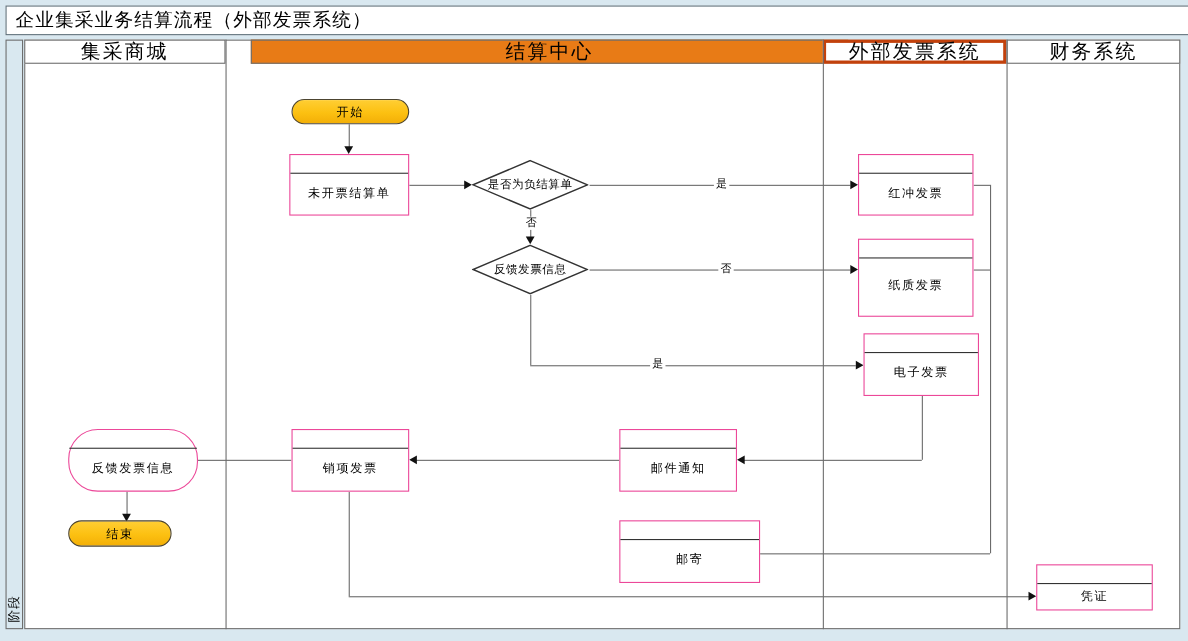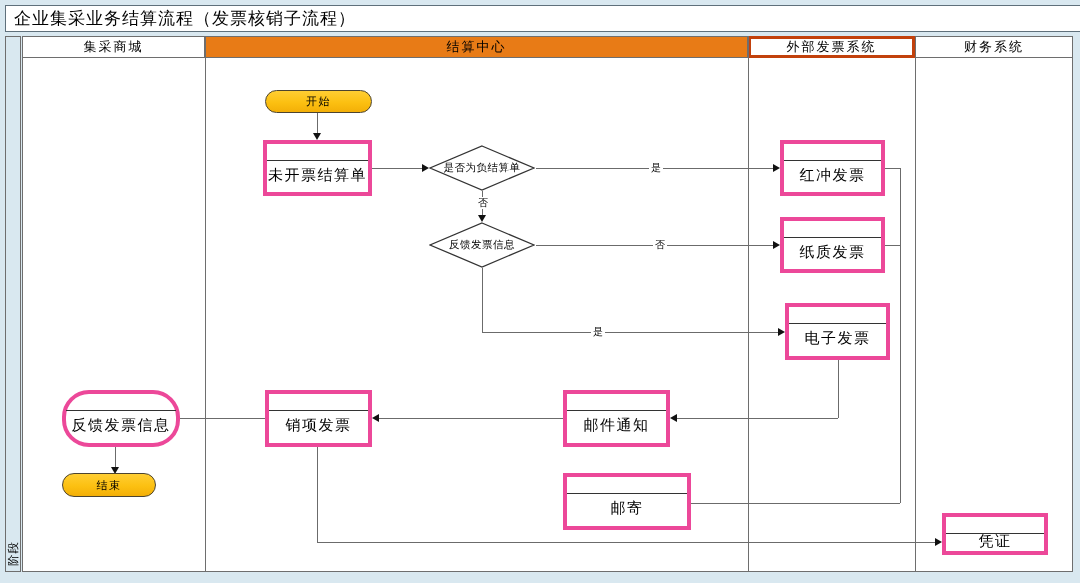--- a/index.html
+++ b/index.html
@@ -25,28 +25,28 @@
     left:5px;top:36px;width:16px;height:536px;
     background:#d9e8f0;border:1px solid #6e6e6e;box-sizing:border-box;
   }
   .phase-text{
     left:-7px;top:546px;width:40px;text-align:center;
     font-size:11.5px;transform:rotate(-90deg);letter-spacing:1px;
   }
   .lane-border{background:#6e6e6e;width:1px;top:36px;height:536px;}
   .lane-header{
     top:36px;height:22px;display:flex;align-items:center;justify-content:center;
-    font-size:13px;letter-spacing:2px;box-sizing:border-box;
-  }
-  .lane-header.hl{background:#e87b16;}
+    font-size:18px;letter-spacing:2px;box-sizing:border-box;
+  }
+  .lane-header.hl{background:#e87b16;margin-left:23px;}
   
   .node{
-    background:#fff;border:4px solid #ec4899;box-sizing:border-box;
+    background:#fff;border:1px solid #ec4899;box-sizing:border-box;
     display:flex;align-items:center;justify-content:center;
-    font-size:15px;letter-spacing:1.5px;text-align:center;font-family:Liberation Mono, monospace;
+    font-size:11px;letter-spacing:1.5px;text-align:center;font-family:Liberation Mono, monospace;
   }
   .node .hdr{position:absolute;left:0;top:0;width:100%;height:17px;border-bottom:1px solid #333;box-sizing:border-box;}
   .node .lbl{position:relative;padding-top:14px;}
   .pill{
     border:1.5px solid #4c4430;border-radius:12px;box-sizing:border-box;
     background:linear-gradient(180deg,#ffce33 0%,#fcc011 55%,#f3af07 100%);
     display:flex;align-items:center;justify-content:center;
     font-size:11px;letter-spacing:1.5px;
   }
   .diamond-wrap{display:block;}
@@ -63,21 +63,21 @@
   .ah-d{width:0;height:0;border-left:4px solid transparent;border-right:4px solid transparent;border-top:7px solid #111;}
   .edge-label{
     background:#fff;font-size:10px;line-height:12px;padding:0 2px;
     transform:translate(-50%,-50%);
   }
 </style>
 </head>
 <body>
 
 <div class="abs title-bar">
-  <span>企业集采业务结算流程（发票核销子流程）</span>
+  <span>企业集采业务结算流程（外部发票系统）</span>
 </div>
 
 <div class="abs body-cell"></div>
 <div class="abs phase-strip"></div>
 <div class="abs phase-text">阶段</div>
 
 <div class="abs lane-header" style="left:22px;width:183px;background:#fff;border:1px solid #6e6e6e;">
   <span>集采商城</span>
 </div>
 <div class="abs lane-header hl" style="left:205px;width:543px;border:1px solid #6e6e6e;">
@@ -185,21 +185,21 @@
     <polygon points="53,1 105,23 53,45 1,23" fill="#ffffff" stroke="#333333" stroke-width="1.3"></polygon>
   </svg>
   <div class="diamond-lbl">反馈发票信息</div>
 </div>
 
 <div class="abs node" style="left:780px;top:140px;width:105px;height:56px;">
   <div class="hdr"></div>
   <span class="lbl">红冲发票</span>
 </div>
 
-<div class="abs node" style="left:780px;top:217px;width:105px;height:56px;">
+<div class="abs node" style="left:780px;top:217px;width:105px;height:71px;">
   <div class="hdr"></div>
   <span class="lbl">纸质发票</span>
 </div>
 
 <div class="abs node" style="left:785px;top:303px;width:105px;height:57px;">
   <div class="hdr"></div>
   <span class="lbl">电子发票</span>
 </div>
 
 <div class="abs node" style="left:563px;top:390px;width:107px;height:57px;">

